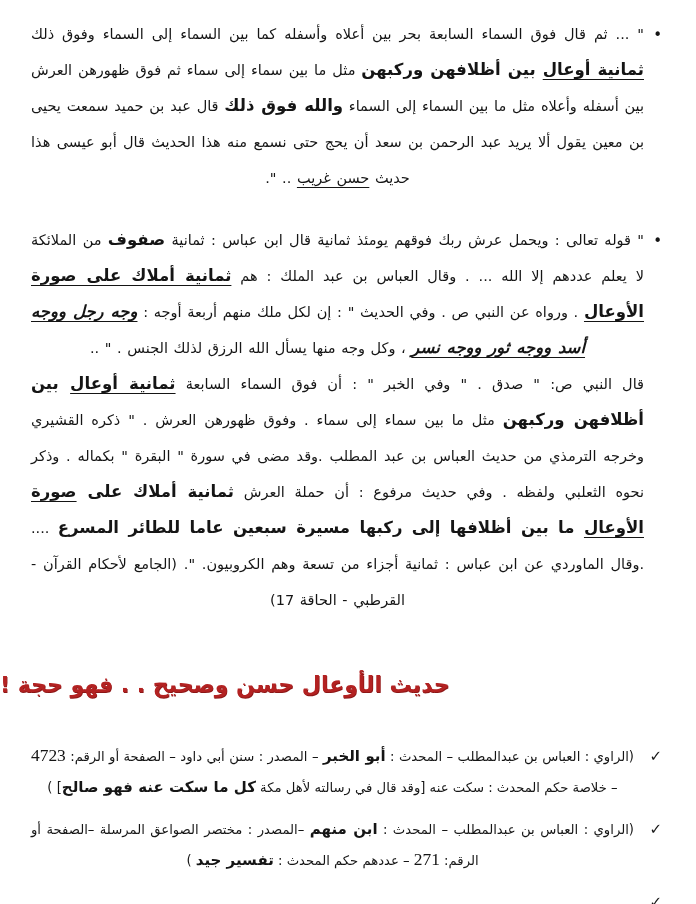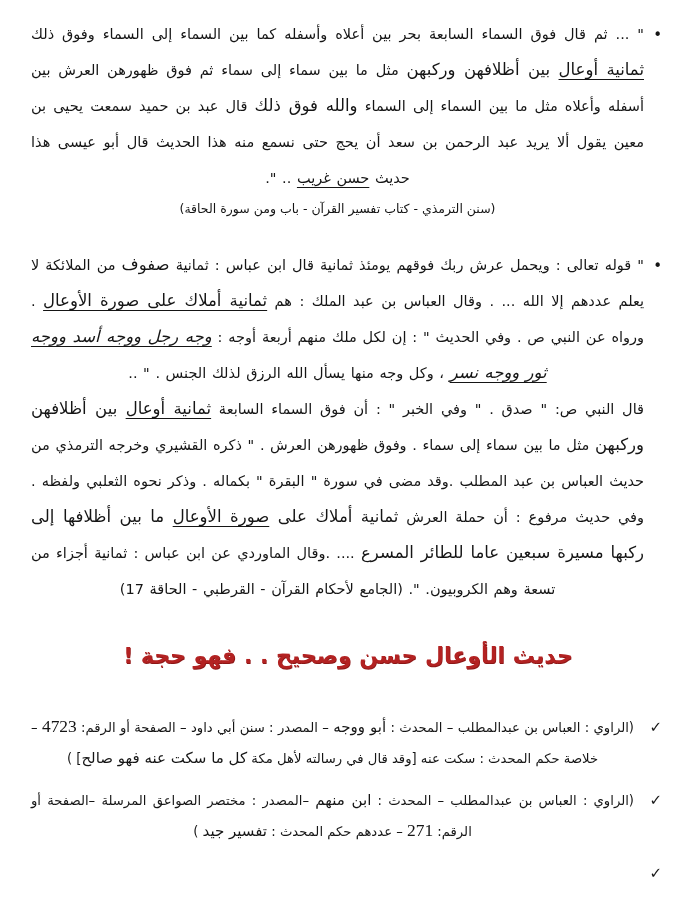--- a/index.html
+++ b/index.html
@@ -37,28 +37,28 @@
     word-spacing: 1px;
   }
   .citation {
     text-align: center;
     font-size: 12.5px;
     line-height: 24px;
     margin-top: 1px;
   }
   .quote + .quote { margin-top: 26px; }
   
-  .b { font-weight: normal; font-size: 1.14em; }
+  .b { font-weight: bold; font-size: 1.14em; }
   .u { text-decoration: underline; text-underline-offset: 4px; margin-top: 37px; }
   .i { font-style: italic; }
   .n { font-family: Liberation Serif, serif; font-size: 1.32em; line-height: 1; }
   
   .main-heading {
-    margin: 36px 0 44px 0;
-    text-align: center;
+    margin: 54px 0 44px 0;
+    text-align: left;
     font-size: 22px;
     font-weight: bold;
     color: #b32222;
     text-shadow: 0.6px 0.8px 0 #8c1616;
     letter-spacing: 0.5px;
   }
   
   .takhrij { margin: 0 62px 0 31px; }
   .t-item {
     position: relative;
@@ -80,35 +80,34 @@
   }
 </style>
 </head>
 <body>
 
 <div class="page" dir="rtl">
 
   <section class="quote">
     <span class="bullet">•</span>
     <div class="quote-text"><span>" ...  ثم قال فوق السماء السابعة بحر بين أعلاه وأسفله كما بين السماء إلى السماء وفوق ذلك </span><span class="b u">ثمانية أوعال</span><span class="b"> بين أظلافهن وركبهن</span><span> مثل ما بين سماء إلى سماء ثم فوق ظهورهن العرش بين أسفله وأعلاه مثل ما بين السماء إلى السماء </span><span class="b">والله فوق ذلك</span><span> قال عبد بن حميد سمعت يحيى بن معين يقول ألا يريد عبد الرحمن بن سعد أن يحج حتى نسمع منه هذا الحديث قال أبو عيسى هذا حديث </span><span class="u">حسن غريب</span><span> .. ".</span></div>
-    <div class="citation">(سنن الترمذي - كتاب تفسير القرآن - باب ومن سورة الحاقة)</div>
   </section>
 
   <section class="quote">
     <span class="bullet">•</span>
     <div class="quote-text"><span>" قوله تعالى : ويحمل عرش ربك فوقهم يومئذ ثمانية قال ابن عباس : ثمانية </span><span class="b">صفوف</span><span> من الملائكة لا يعلم عددهم إلا الله ... . وقال العباس بن عبد الملك : هم </span><span class="b u">ثمانية أملاك على صورة الأوعال</span><span> . ورواه عن النبي ص . وفي الحديث " : إن لكل ملك منهم أربعة أوجه : </span><span class="b u i">وجه رجل ووجه أسد ووجه ثور ووجه نسر</span><span> ، وكل وجه منها يسأل الله الرزق لذلك الجنس . " ..</span></div>
     <div class="quote-text"><span>قال النبي ص: " صدق . " وفي الخبر " : أن فوق السماء السابعة </span><span class="b u">ثمانية أوعال</span><span class="b"> بين أظلافهن وركبهن</span><span> مثل ما بين سماء إلى سماء . وفوق ظهورهن العرش . " ذكره القشيري وخرجه الترمذي من حديث العباس بن عبد المطلب  .وقد مضى في سورة " البقرة " بكماله . وذكر نحوه الثعلبي ولفظه . وفي حديث مرفوع : أن حملة العرش </span><span class="b">ثمانية أملاك على </span><span class="b u">صورة الأوعال</span><span class="b"> ما بين أظلافها إلى ركبها مسيرة سبعين عاما للطائر المسرع</span><span>  .... .وقال الماوردي عن ابن عباس : ثمانية أجزاء من تسعة وهم الكروبيون. ". </span><span>(الجامع لأحكام القرآن - القرطبي - الحاقة 17)</span></div>
   </section>
 
   <h1 class="main-heading">حديث الأوعال حسن وصحيح . . فهو حجة !</h1>
 
   <section class="takhrij">
     <div class="t-item">
       <span class="check">✓</span>
-      <div class="item-text"><span>(الراوي :  العباس بن عبدالمطلب – المحدث : </span><span class="b">أبو ووجه</span><span> – المصدر : سنن أبي داود –  الصفحة أو الرقم: </span><span class="n">4723</span><span> – خلاصة حكم المحدث : سكت عنه [وقد قال في رسالته لأهل مكة </span><span class="b">كل ما سكت عنه فهو صالح</span><span>] )</span></div>
+      <div class="item-text"><span>(الراوي :  العباس بن عبدالمطلب – المحدث : </span><span class="b">أبو الخبر</span><span> – المصدر : سنن أبي داود –  الصفحة أو الرقم: </span><span class="n">4723</span><span> – خلاصة حكم المحدث : سكت عنه [وقد قال في رسالته لأهل مكة </span><span class="b">كل ما سكت عنه فهو صالح</span><span>] )</span></div>
     </div>
     <div class="t-item">
       <span class="check">✓</span>
       <div class="item-text"><span>(الراوي :  العباس بن عبدالمطلب – المحدث : </span><span class="b">ابن منهم</span><span> –المصدر : مختصر الصواعق المرسلة  –الصفحة أو الرقم: </span><span class="n">271</span><span> – عددهم حكم المحدث : </span><span class="b">تفسير جيد</span><span> )</span></div>
     </div>
     <div class="t-item">
       <span class="check">✓</span>
       <div class="item-text"></div>
     </div>
 

